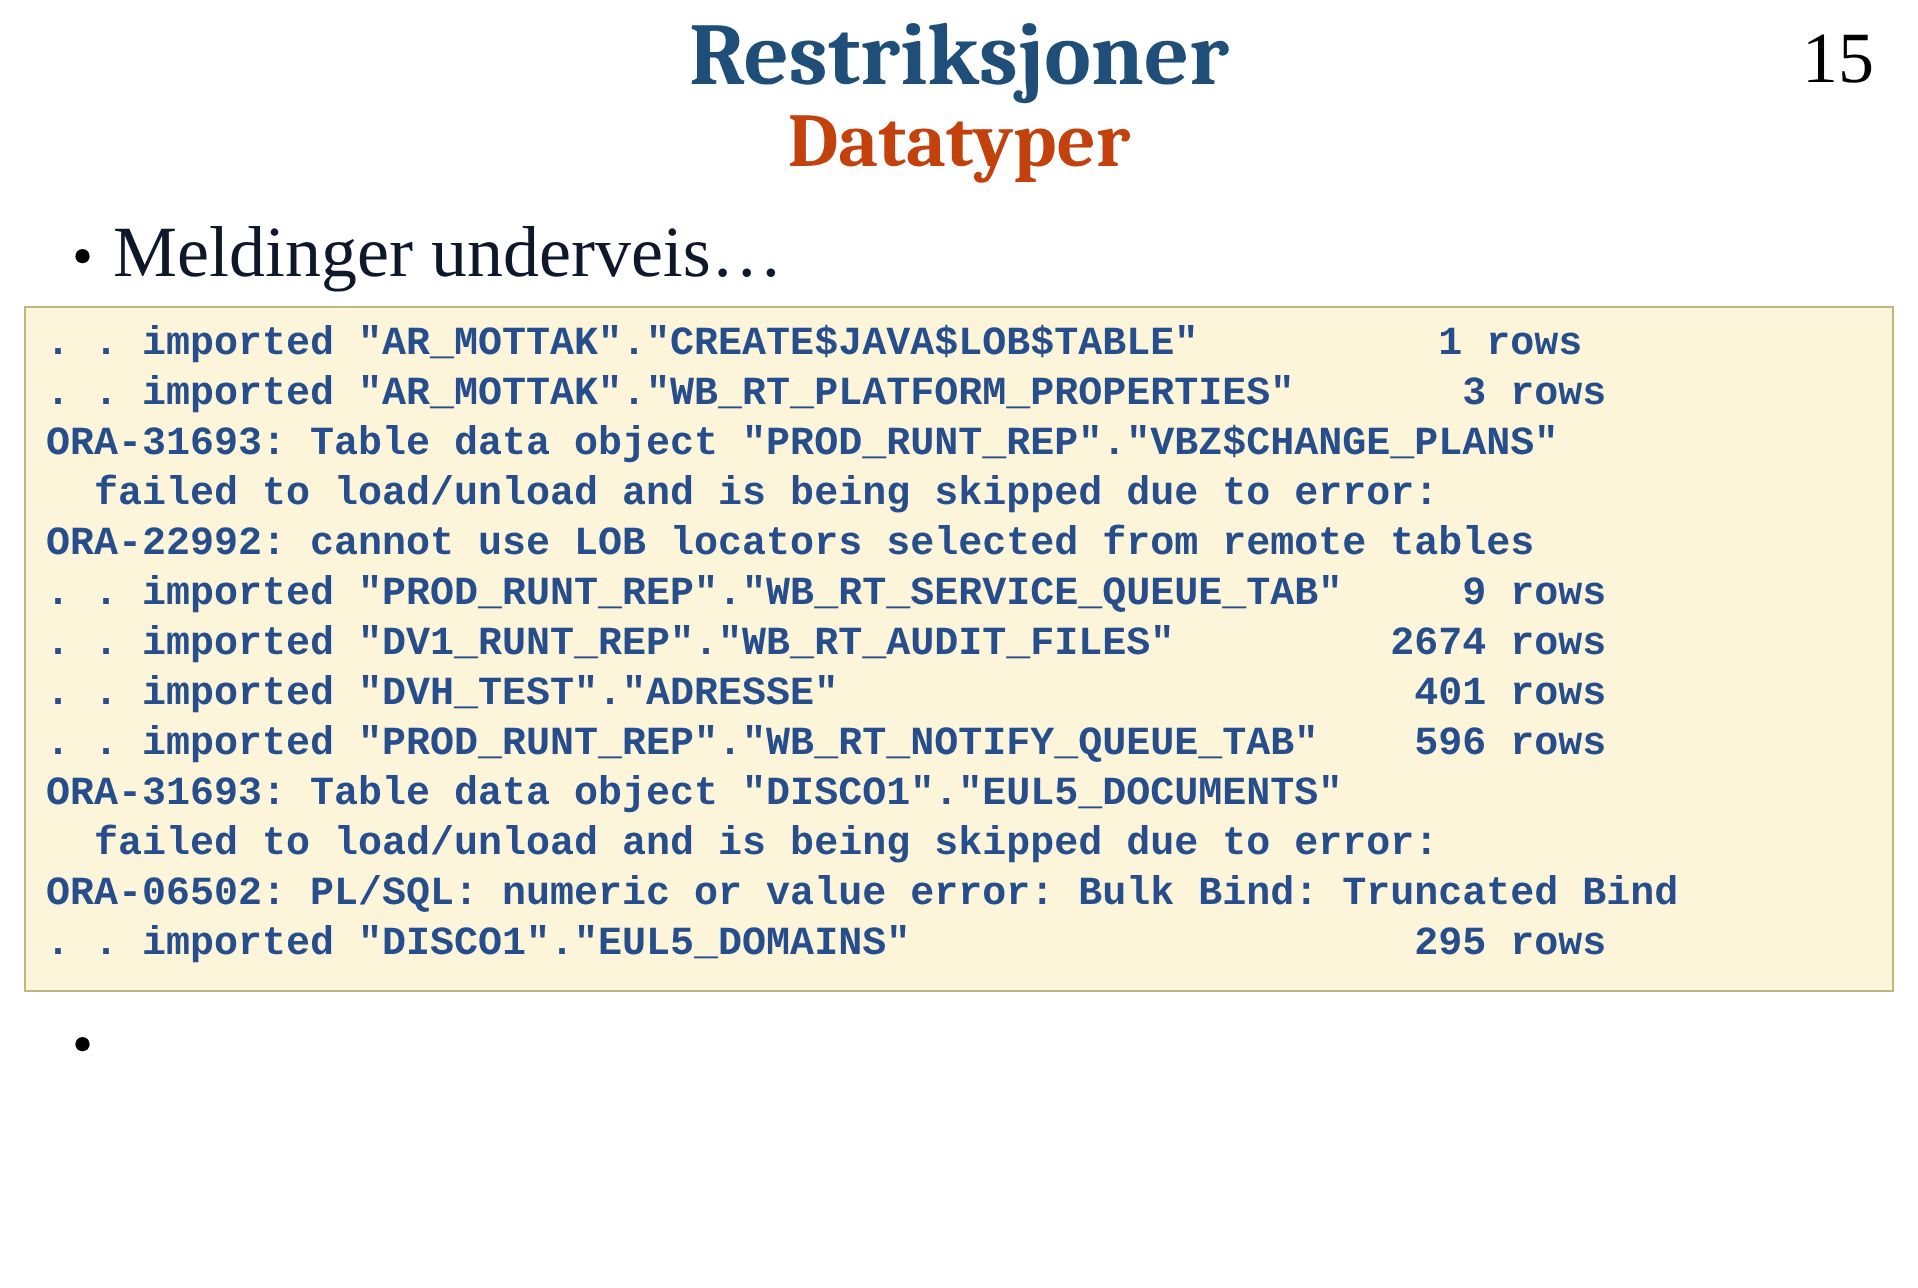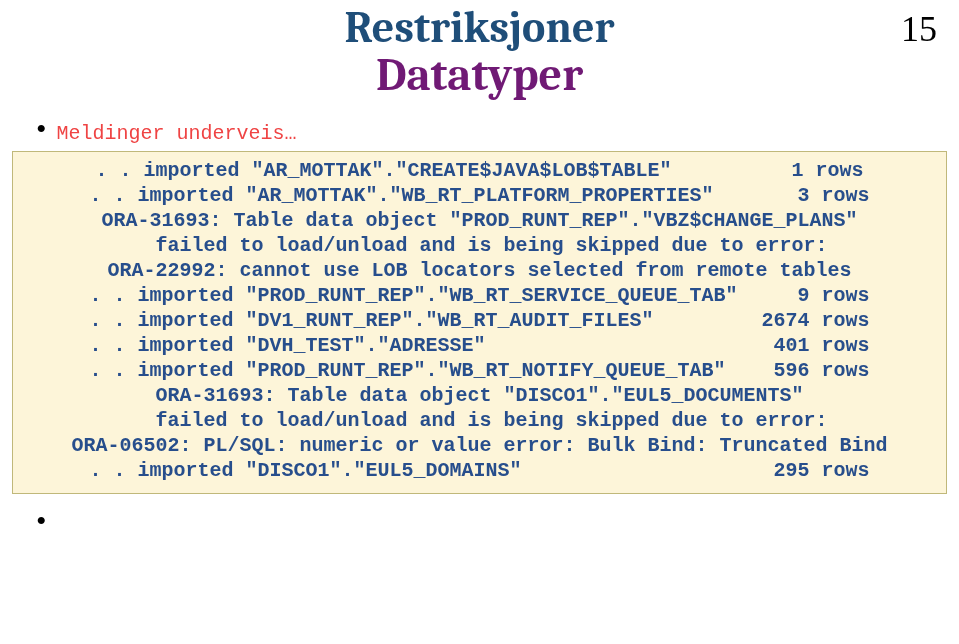--- a/index.html
+++ b/index.html
@@ -23,60 +23,60 @@
     text-align: center;
     padding-top: 2px;
   }
   .title {
     font-size: 44px;
     font-weight: bold;
     color: #1f4e79;
     font-family: Cambria, Georgia, serif;
   }
   .subtitle {
-    font-size: 46px;
+    font-size: 38px;
     font-weight: bold;
-    color: #701a75;
+    color: #c2410c;
     font-family: Cambria, Georgia, serif;
     margin-top: -4px;
   }
   .bullets {
     margin-left: 36px;
     margin-top: 12px;
   }
   .bullet-row {
     display: flex;
     align-items: baseline;
     margin-bottom: 6px;
   }
   .bullet-dot {
     font-size: 30px;
     color: #000;
     margin-right: 10px;
     line-height: 1;
   }
   .bullet-text {
-    font-size: 20px;
-    color: #ef4444;
-    font-family: Liberation Mono, monospace;
+    font-size: 36px;
+    color: #0f172a;
+    font-family: Liberation Serif, serif;
   }
   .code-block {
     margin: 6px 12px 10px 12px;
     background: #fdf5d9;
     border: 1px solid #c0b87a;
     padding: 6px 10px 10px 10px;
     font-family: 'Courier New', monospace;
     font-size: 20px;
     font-weight: bold;
     color: #274e8c;
     line-height: 1.25;
     white-space: pre;
     overflow: hidden;
   }
-  .code-line { display: block; text-align: center; }
+  .code-line { display: block; }
 </style>
 </head>
 <body>
 
 <div class="page-number">15</div>
 
 <div class="title-block">
   <div class="title">Restriksjoner</div>
   <div class="subtitle">Datatyper</div>
 </div>

